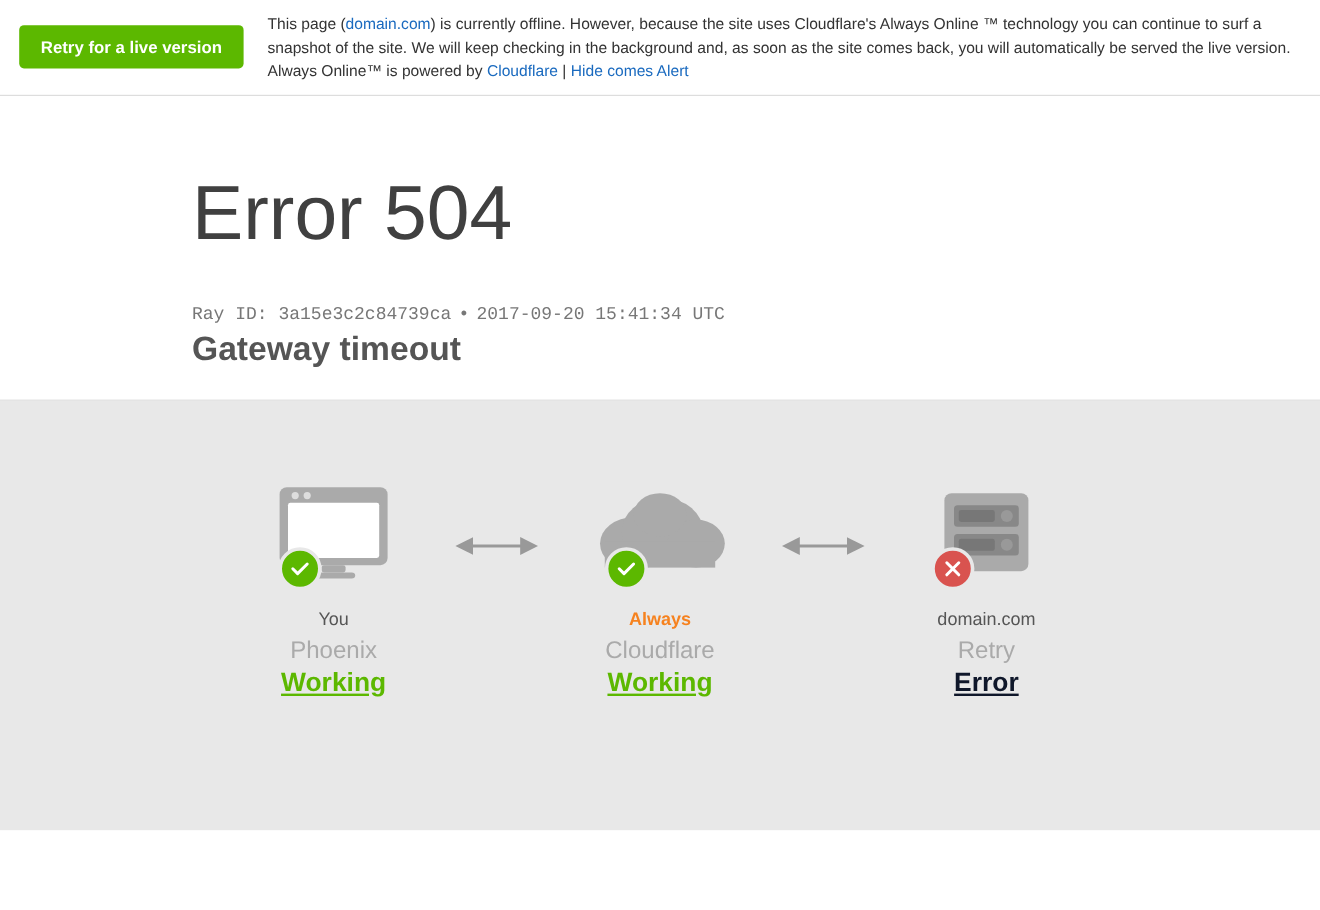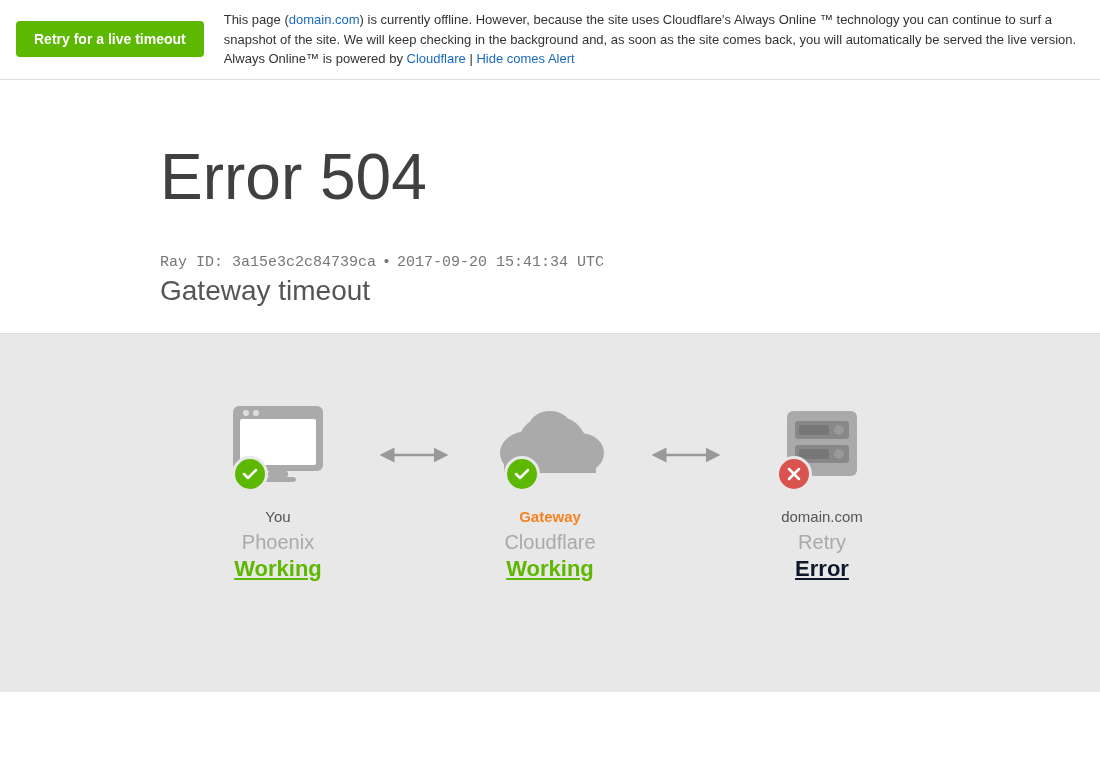--- a/index.html
+++ b/index.html
@@ -48,21 +48,21 @@
     }
     #ray-id {
       font-family: Liberation Mono, monospace;
       font-size: 15px;
       color: #777;
       margin-bottom: 4px;
     }
     #ray-id .dot { margin: 0 6px; }
     #gateway-timeout {
       font-size: 28px;
-      font-weight: 400;
+      font-weight: 700;
       color: #555;
     }
 
     
     #diagram-section {
       background: #e8e8e8;
       padding: 60px 0 80px;
       display: flex;
       flex-direction: column;
       align-items: center;
@@ -152,21 +152,21 @@
       border: 3px solid #e8e8e8;
     }
     .status-badge.ok { background: #5cb800; }
     .status-badge.err { background: #d9534f; }
     .status-badge svg { width: 18px; height: 18px; }
   </style>
 </head>
 <body>
 
 <div id="top-banner">
-  <button id="retry-btn">Retry for a live timeout</button>
+  <button id="retry-btn">Retry for a live version</button>
   <div id="banner-text">
     <span>This page (<a href="#">domain.com</a>) is currently offline. However, because the site uses Cloudflare's Always Online ™ technology you can continue to surf a snapshot of the site. We will keep checking in the background and, as soon as the site comes back, you will automatically be served the live version.</span>
     <br>
     <span>Always Online™ is powered by </span><a href="#">Cloudflare</a><span> | </span><a href="#">Hide comes Alert</a>
   </div>
 </div>
 
 <div id="main-section">
   <h1 id="error-title">Error 504</h1>
   <div id="ray-id">
@@ -228,21 +228,21 @@
           <rect x="14" y="50" width="92" height="22" fill="#aaa"></rect>
           <ellipse cx="60" cy="28" rx="22" ry="18" fill="#aaa"></ellipse>
         </svg>
 
         <div class="status-badge ok">
           <svg viewBox="0 0 18 18" fill="none" xmlns="http://www.w3.org/2000/svg">
             <polyline points="3,9 7,13 15,5" stroke="white" stroke-width="2.5" stroke-linecap="round" stroke-linejoin="round"></polyline>
           </svg>
         </div>
       </div>
-      <div class="node-label-top phoenix">Gateway</div>
+      <div class="node-label-top phoenix">Always</div>
       <div class="node-type">Cloudflare</div>
       <div class="node-status working">Working</div>
     </div>
 
     <div class="arrow">
       <svg viewBox="0 0 70 30" xmlns="http://www.w3.org/2000/svg">
         <defs>
           <marker id="arrowhead-r2" markerWidth="6" markerHeight="6" refX="3" refY="3" orient="auto">
             <polygon points="0 0, 6 3, 0 6" fill="#999"></polygon>
           </marker>

